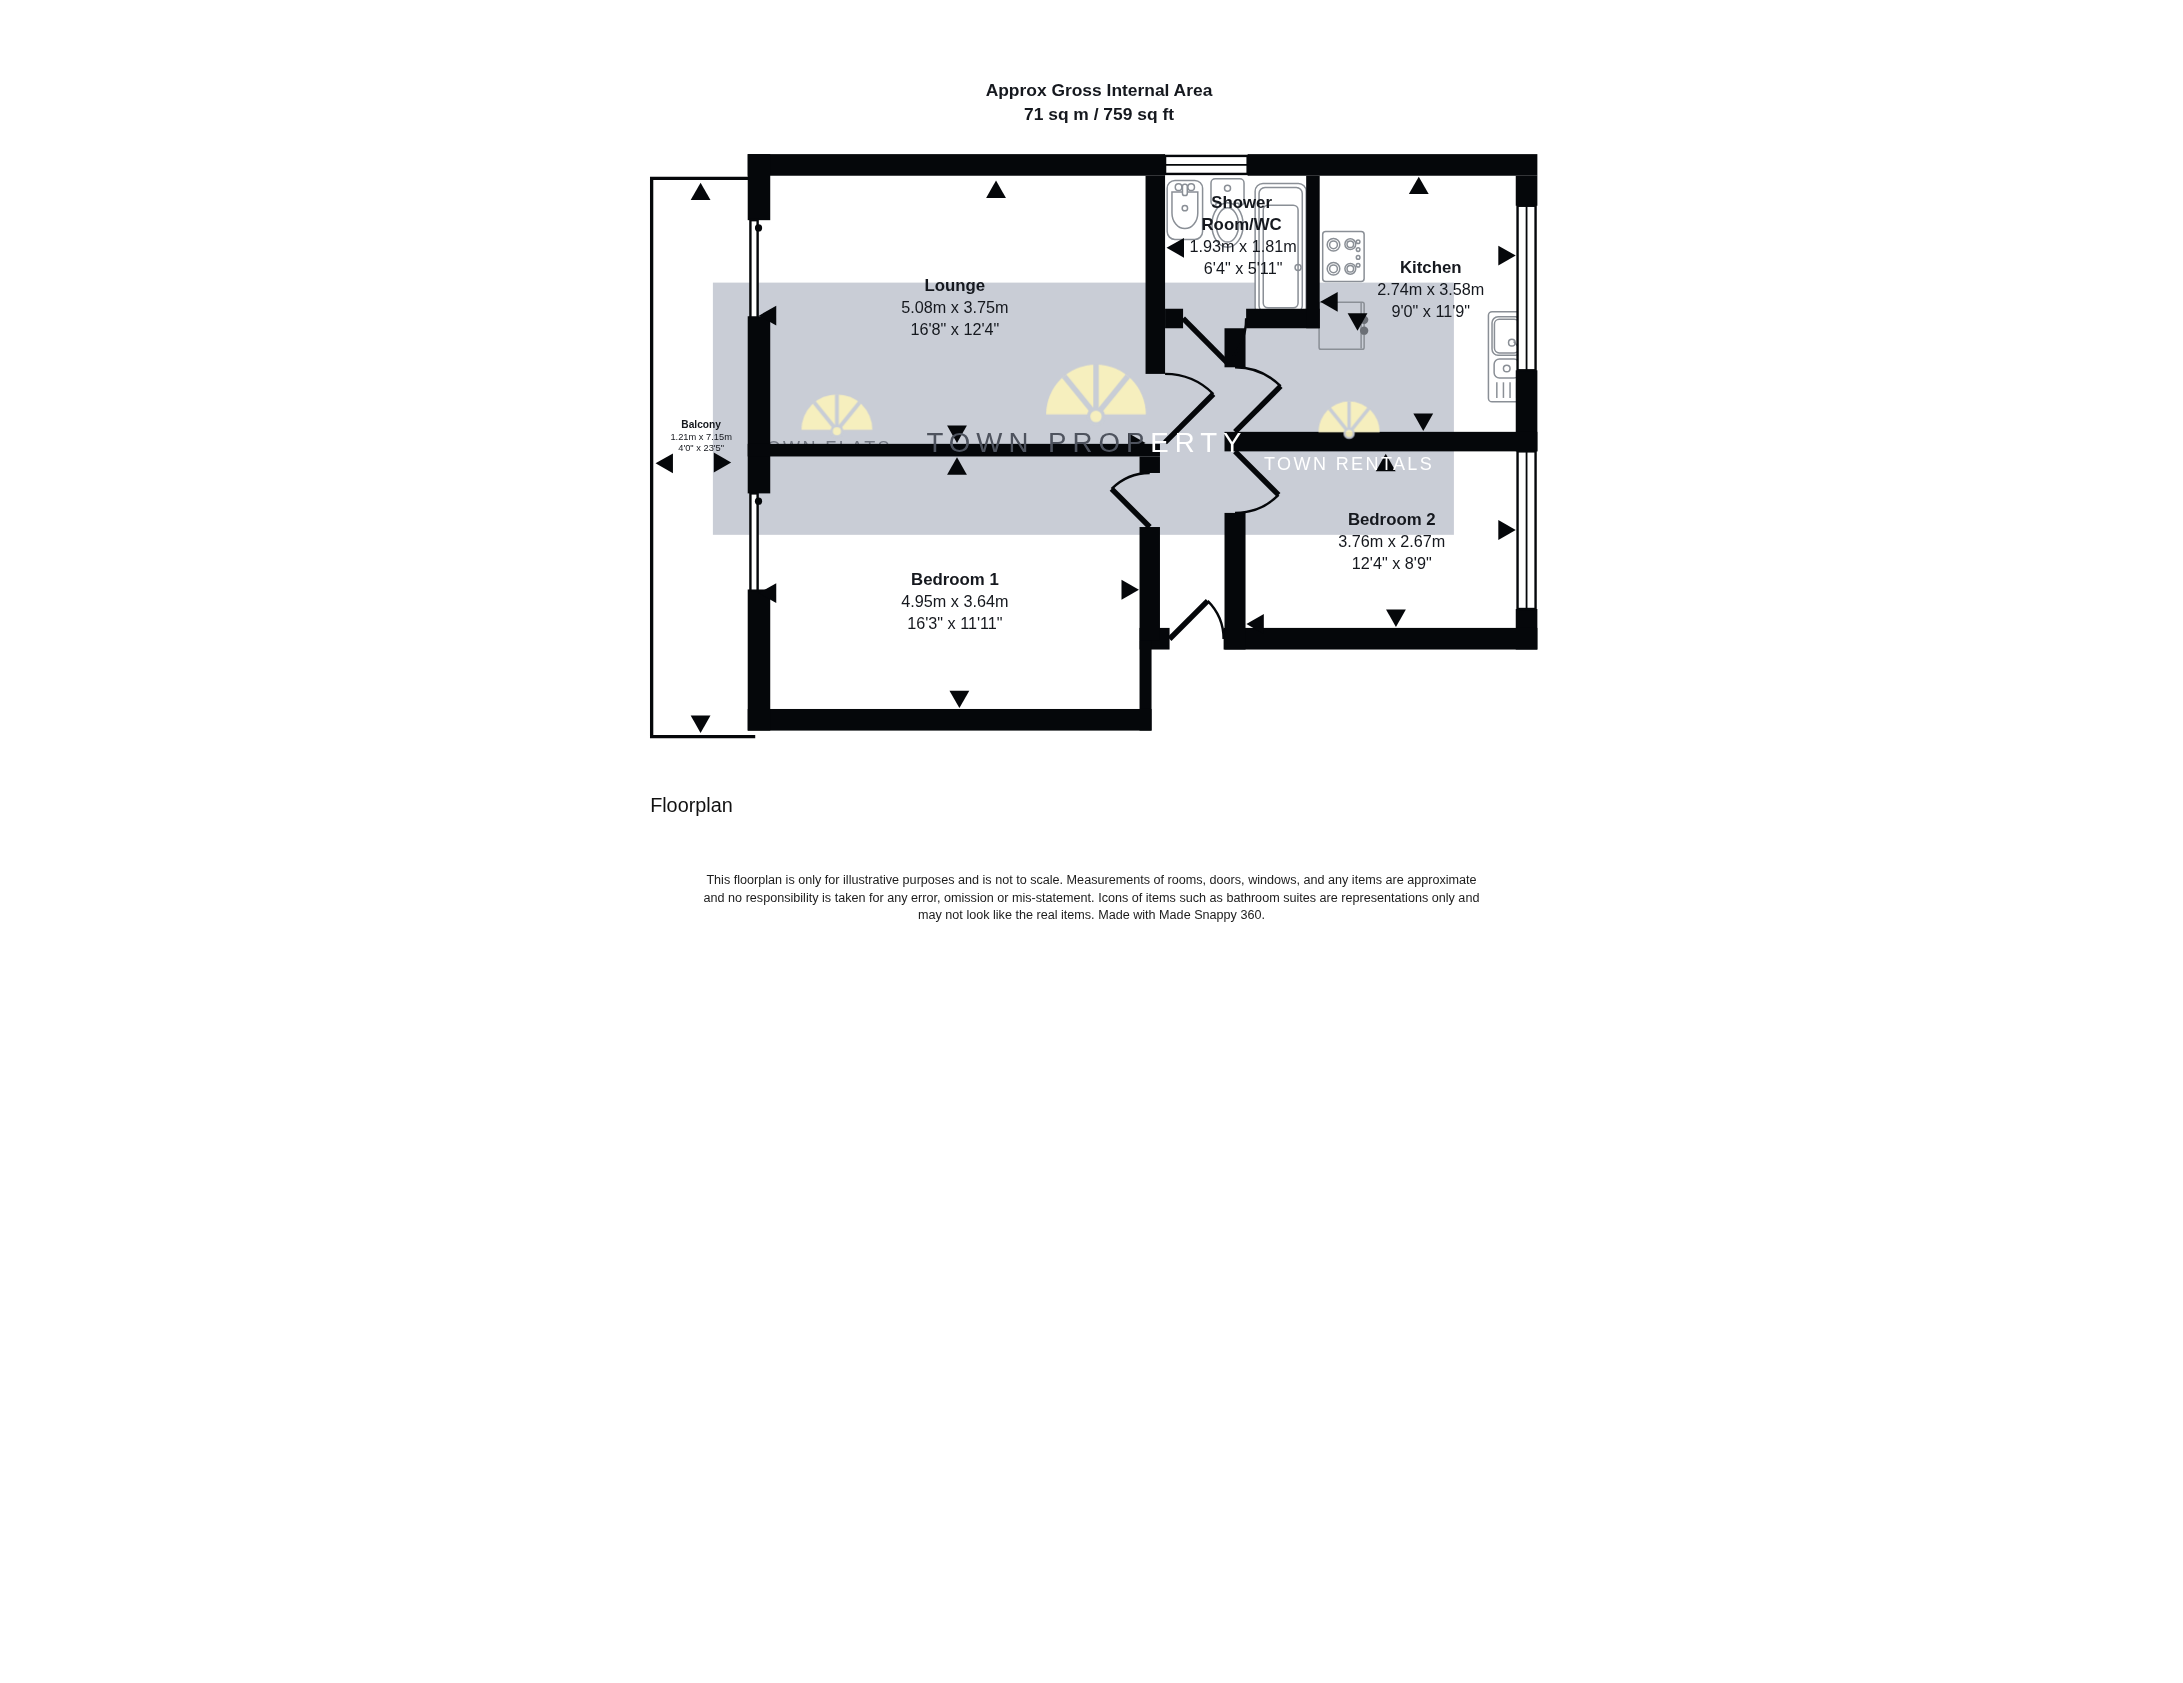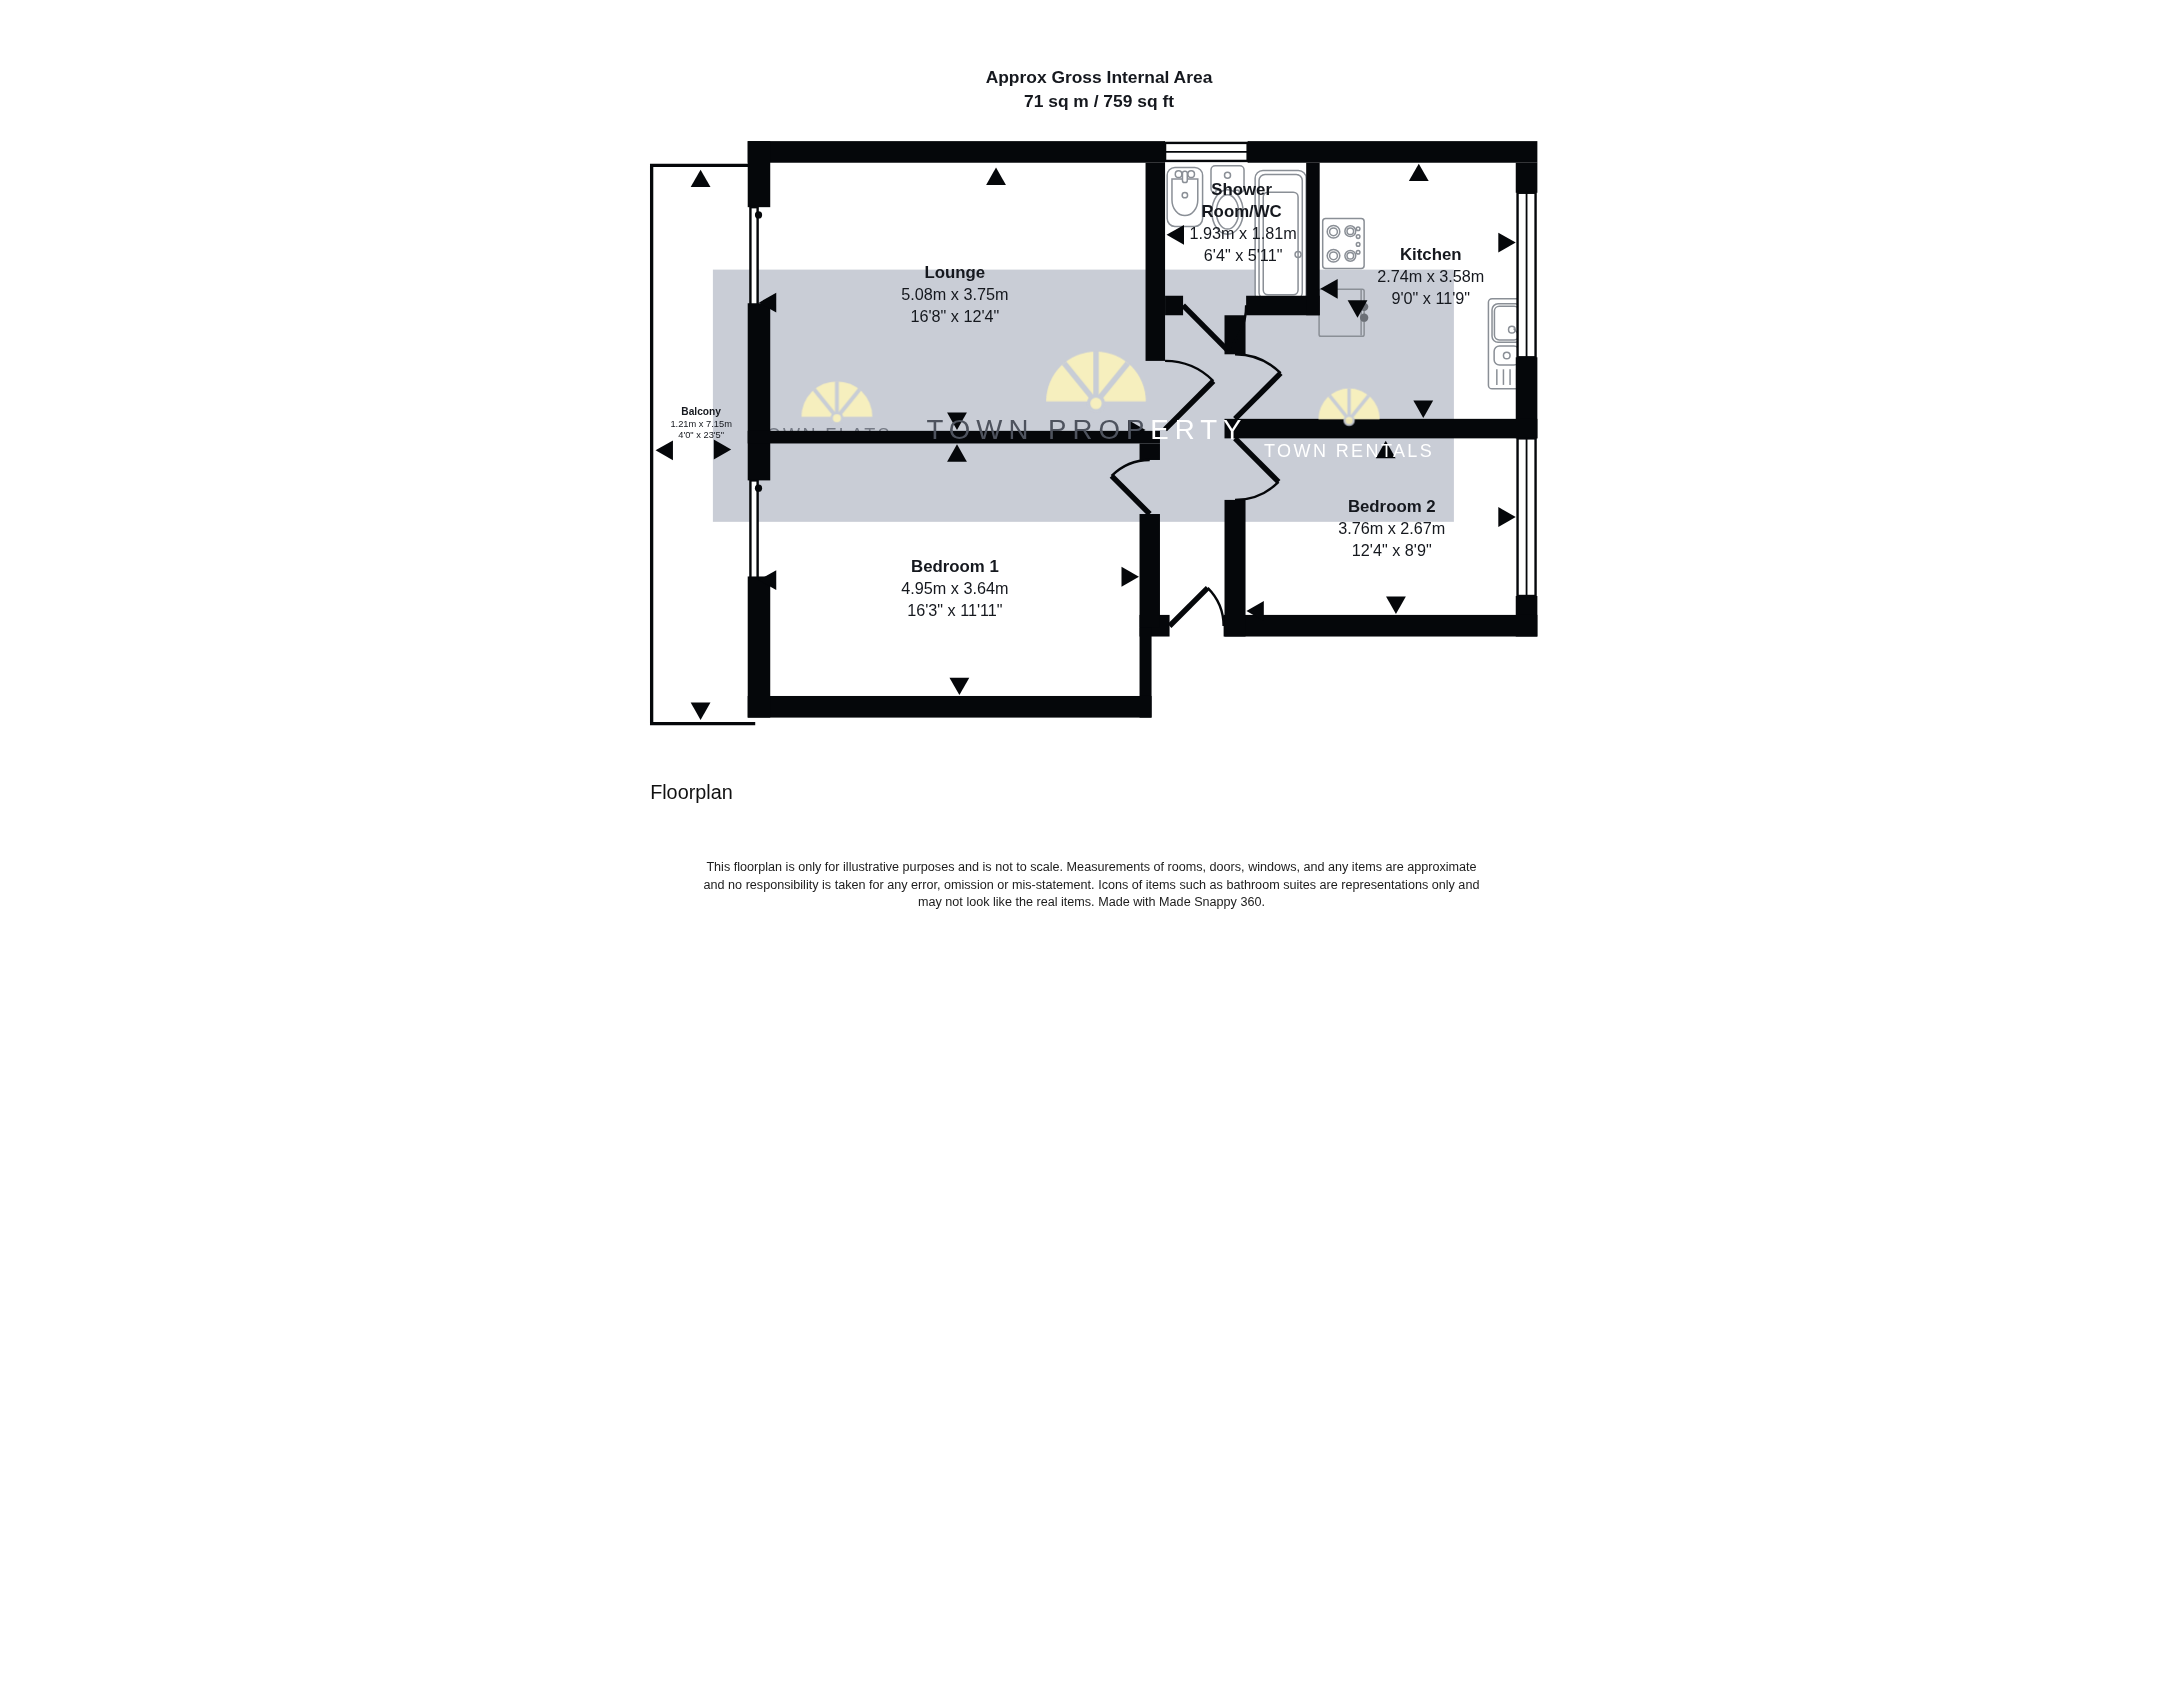--- a/index.html
+++ b/index.html
@@ -1,16 +1,16 @@
 <!DOCTYPE html>
 <html style="--band: #c9cdd6; --fan: #f9f1bd; --wall: #05070a; --wm_dark: #4e535e; --wm_gray: #757a85;font-size:8.7px"><head>
 <meta charset="utf-8">
 <style>
   html,body{margin:0;padding:0;background:#ffffff;}
-  .page{width:100%;max-width:1201px;margin:0 auto;}
+  .page{width:100%;max-width:1201px;margin:13px auto;}
   svg{display:block;width:100%;height:auto;}
   text{font-family:"Liberation Sans","DejaVu Sans",sans-serif;fill:#15181e;}
   .title-line{font-size:58px;font-weight:bold;text-anchor:middle;}
   .room-name{font-size:56px;font-weight:bold;text-anchor:middle;}
   .room-dim{font-size:54px;font-weight:normal;text-anchor:middle;}
   .balcony-name{font-size:34px;font-weight:bold;text-anchor:middle;}
   .balcony-dim{font-size:31px;font-weight:normal;text-anchor:middle;}
   .wm-big{font-size:92px;letter-spacing:20px;text-anchor:middle;font-weight:normal;}
   .wm-small{font-size:60px;letter-spacing:8px;text-anchor:middle;font-weight:normal;}
   .wm-dark{fill:var(--wm_dark,#4e535e);}

